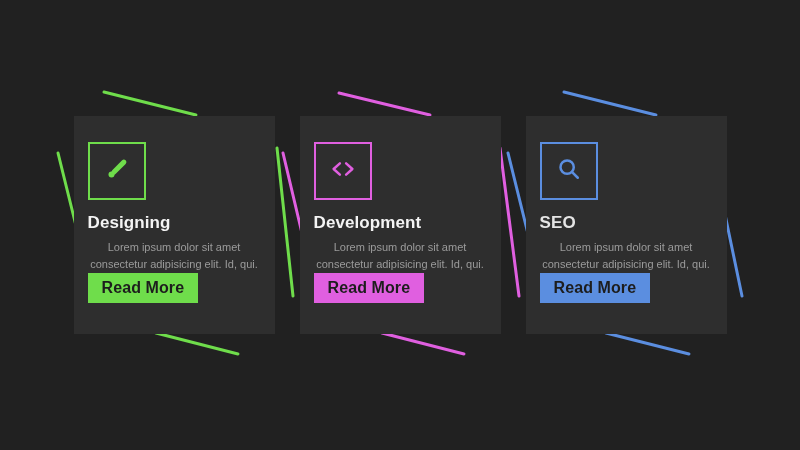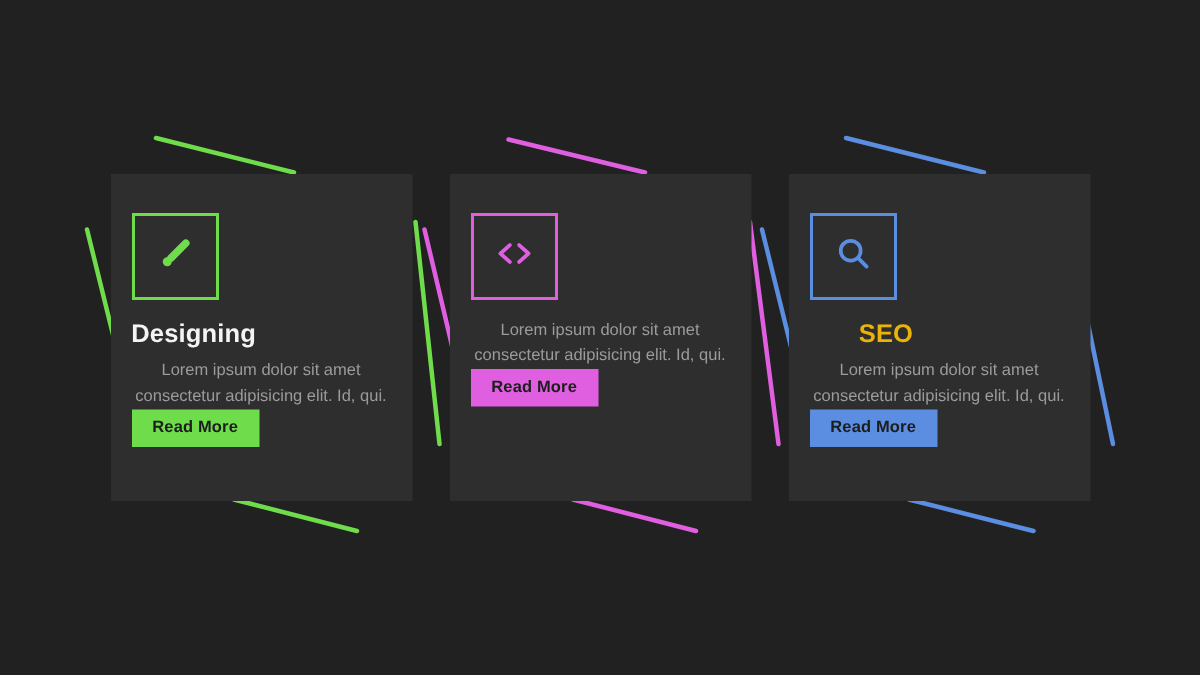--- a/index.html
+++ b/index.html
@@ -70,21 +70,21 @@
     font-size: 11px;
     color: #9b9b9b;
     line-height: 1.55;
     margin: 0 0 0 0;
     max-width: 175px;
   }
   .btn {
     display: inline-block;
     border: none;
     font-family: "Liberation Sans", sans-serif;
-    font-size: 11px;
+    font-size: 16px;
     font-weight: bold;
     color: #1d1d1d;
     padding: 7px 14px;
     line-height: 1;
     cursor: pointer;
     letter-spacing: .1px;
   }
 </style>
 </head>
 <body style="background: rgb(33, 33, 33);">
@@ -119,30 +119,31 @@
     <button class="btn" style="background: rgb(111, 221, 75); color: rgb(29, 29, 29);">Read More</button>
   </div>
 
   <div class="card" style="background: rgb(46, 46, 46);">
     <div class="icon-box" style="border-color: rgb(224, 95, 224);">
       <span class="icon-slot"><svg width="30" height="30" viewBox="0 0 24 24" fill="none" stroke="#e05fe0" stroke-width="2" stroke-linecap="round" stroke-linejoin="round">
               <polyline points="9.5,7.5 4.5,12 9.5,16.5"></polyline>
               <polyline points="14.5,7.5 19.5,12 14.5,16.5"></polyline>
             </svg></span>
     </div>
+    <div class="card-title" style="color: rgb(244, 244, 244);">Development</div>
     <div class="card-desc" style="color: rgb(155, 155, 155);">Lorem ipsum dolor sit amet consectetur adipisicing elit. Id, qui.</div>
     <button class="btn" style="background: rgb(224, 95, 224); color: rgb(29, 29, 29);">Read More</button>
   </div>
 
   <div class="card" style="background: rgb(46, 46, 46);">
     <div class="icon-box" style="border-color: rgb(91, 142, 224);">
       <span class="icon-slot"><svg width="30" height="30" viewBox="0 0 24 24" fill="none" stroke="#5b8ee0" stroke-width="2" stroke-linecap="round" stroke-linejoin="round">
               <circle cx="10.5" cy="10.5" r="5.3"></circle>
               <line x1="14.5" y1="14.5" x2="19" y2="19"></line>
             </svg></span>
     </div>
-    <div class="card-title" style="color: #eab308; margin-left: 33px;">SEO</div>
+    <div class="card-title" style="color: #e5e5e5;">SEO</div>
     <div class="card-desc" style="color: rgb(155, 155, 155);">Lorem ipsum dolor sit amet consectetur adipisicing elit. Id, qui.</div>
     <button class="btn" style="background: rgb(91, 142, 224); color: rgb(29, 29, 29);">Read More</button>
   </div>
 </div>
 
 </div>
 
 </body></html>

